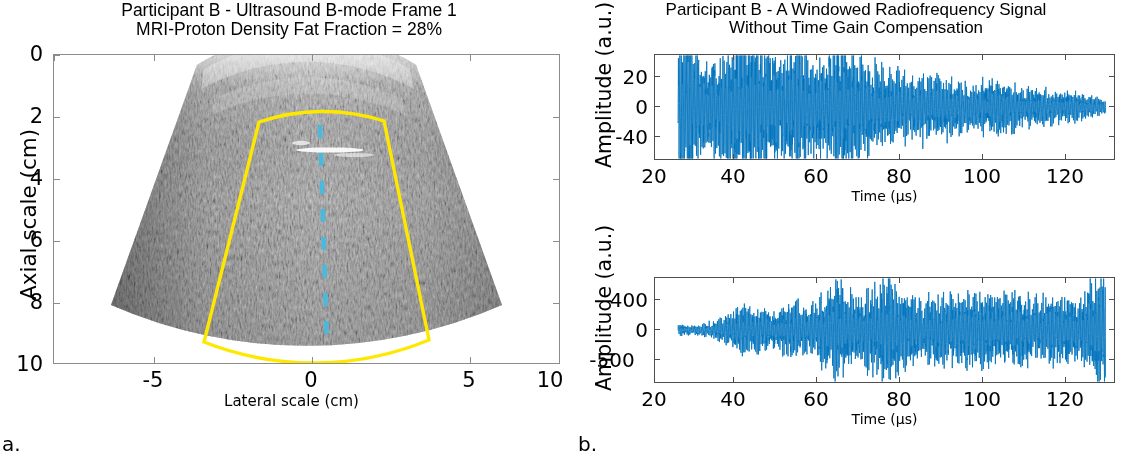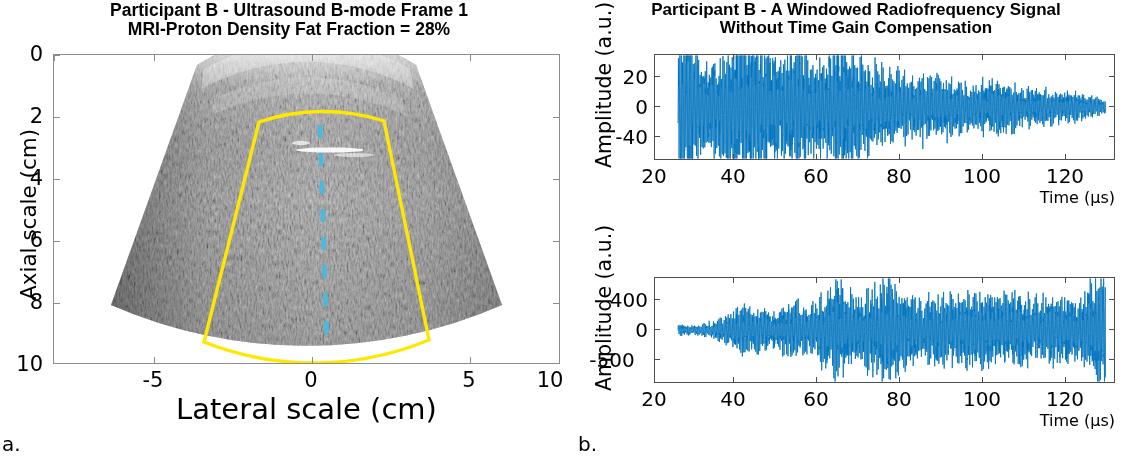--- a/index.html
+++ b/index.html
@@ -2,49 +2,49 @@
 <html><head>
 <meta charset="utf-8">
 <style>
   html,body{margin:0;padding:0;background:#fff;}
   body{width:1134px;height:457px;position:relative;overflow:hidden;
        font-family:"DejaVu Sans","Liberation Sans",sans-serif;color:#000;}
   .panel{position:absolute;}
 
   
   .fig-title{font-family:"Liberation Sans","DejaVu Sans",sans-serif;
-             font-weight:bold;text-align:center;line-height:1.08;}
+             font-weight:normal;text-align:center;line-height:1.08;}
   .axlabel{font-family:"DejaVu Sans",sans-serif;font-weight:400;}
   .tick{font-family:"DejaVu Sans",sans-serif;font-weight:400;
         position:absolute;white-space:nowrap;}
   .vlabel{position:absolute;transform-origin:0 0;white-space:nowrap;}
 
   
   #panelA{left:0;top:0;width:578px;height:457px;}
   #titleA{position:absolute;left:0;top:1px;width:578px;font-size:17.5px;}
   #usAxes{position:absolute;left:53px;top:54px;width:507px;height:310px;
           border:1.3px solid #8c8c8c;box-sizing:border-box;background:#fff;
           overflow:hidden;}
   #usAxes .gt{position:absolute;background:#8c8c8c;}
   .ytl{font-size:21px;}
   .xtl{font-size:21px;}
   #yaxA{position:absolute;left:0;top:54px;width:51px;height:310px;}
   #xaxA{position:absolute;left:53px;top:366px;width:507px;height:30px;}
   #ylabA{font-size:21.5px;}
-  #xlabA{position:absolute;left:53px;top:392px;width:507px;text-align:center;
-         font-size:29px;}
+  #xlabA{position:absolute;left:38px;top:392px;width:507px;text-align:center;
+         font-size:15px;}
 
   
   #panelB{left:578px;top:0;width:556px;height:457px;}
   .rfbox{position:absolute;border:1.3px solid #4d4d4d;box-sizing:border-box;
          background:#fff;overflow:hidden;}
   .rftick{position:absolute;background:#4d4d4d;}
   .rfxt{font-size:20px;position:absolute;white-space:nowrap;}
   .rfyt{font-size:20px;position:absolute;white-space:nowrap;text-align:right;}
-  .rfxlab{position:absolute;text-align:right;font-size:16px;}
+  .rfxlab{position:absolute;text-align:center;font-size:14px;}
   .rfylab{position:absolute;font-size:20.5px;white-space:nowrap;
           transform-origin:0 0;}
   #titleB1{position:absolute;left:-2px;top:1px;width:560px;font-size:17px;}
   #titleB2{position:absolute;left:0px;top:232px;width:556px;font-size:17px;}
 
   .pl{font-family:"DejaVu Sans",sans-serif;font-size:20px;position:absolute;}
   svg{display:block;}
 </style>
 </head>
 <body>

